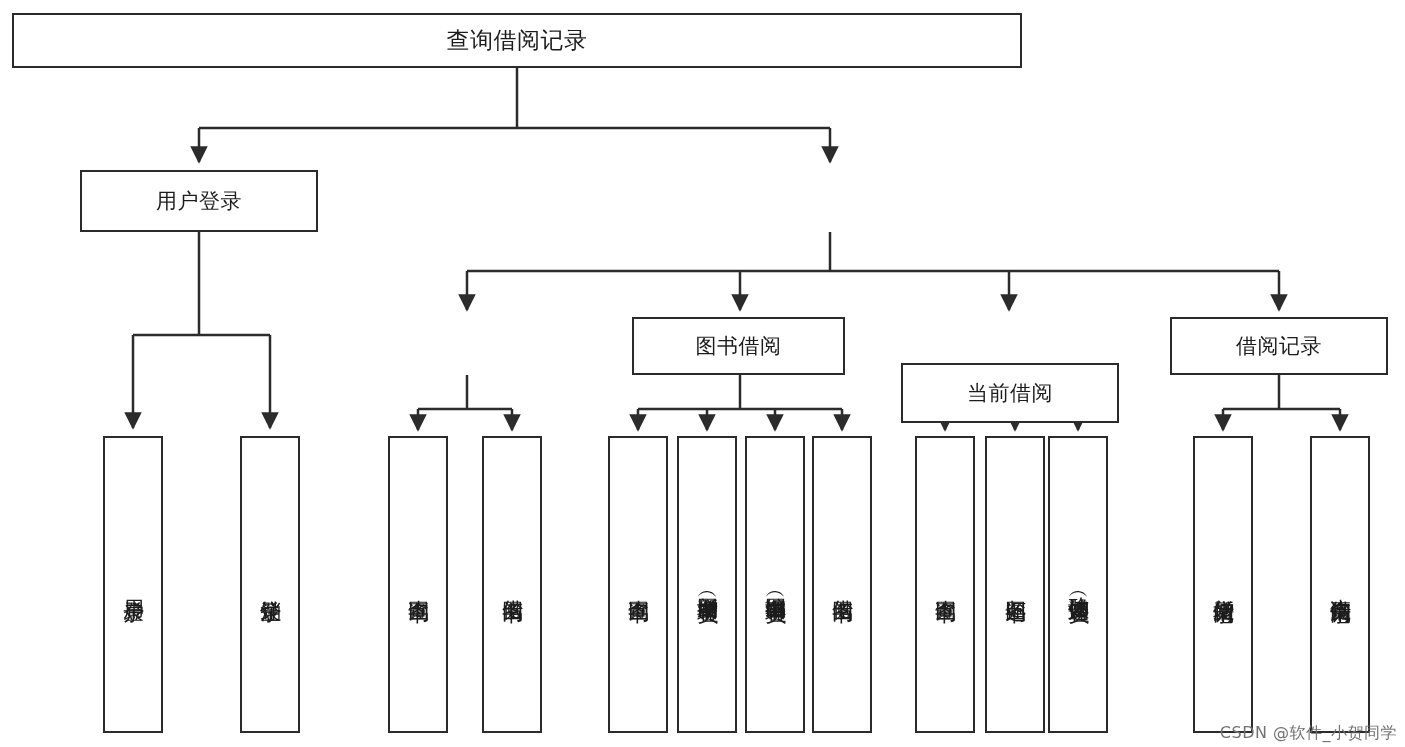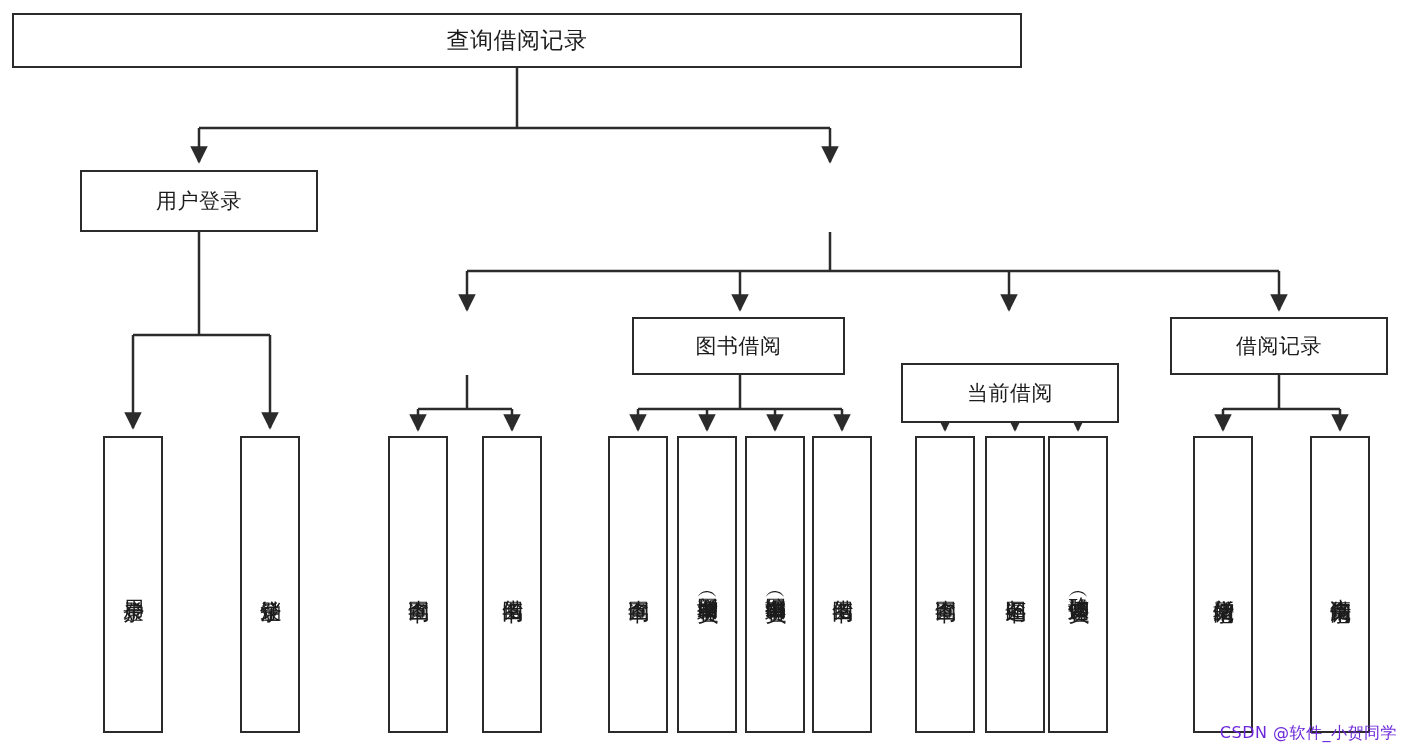--- a/index.html
+++ b/index.html
@@ -59,21 +59,21 @@
     white-space: nowrap;
   }
   #root-node .node-label {
     font-size: 23px;
   }
   .watermark {
     position: absolute;
     right: 8px;
     bottom: 3px;
     font-size: 16px;
-    color: #6d28d9;
+    color: #737373;
     z-index: 5;
     white-space: nowrap;
     letter-spacing: 0.5px;
   }
 </style>
 </head>
 <body>
 
 <div id="diagram-canvas">
 

